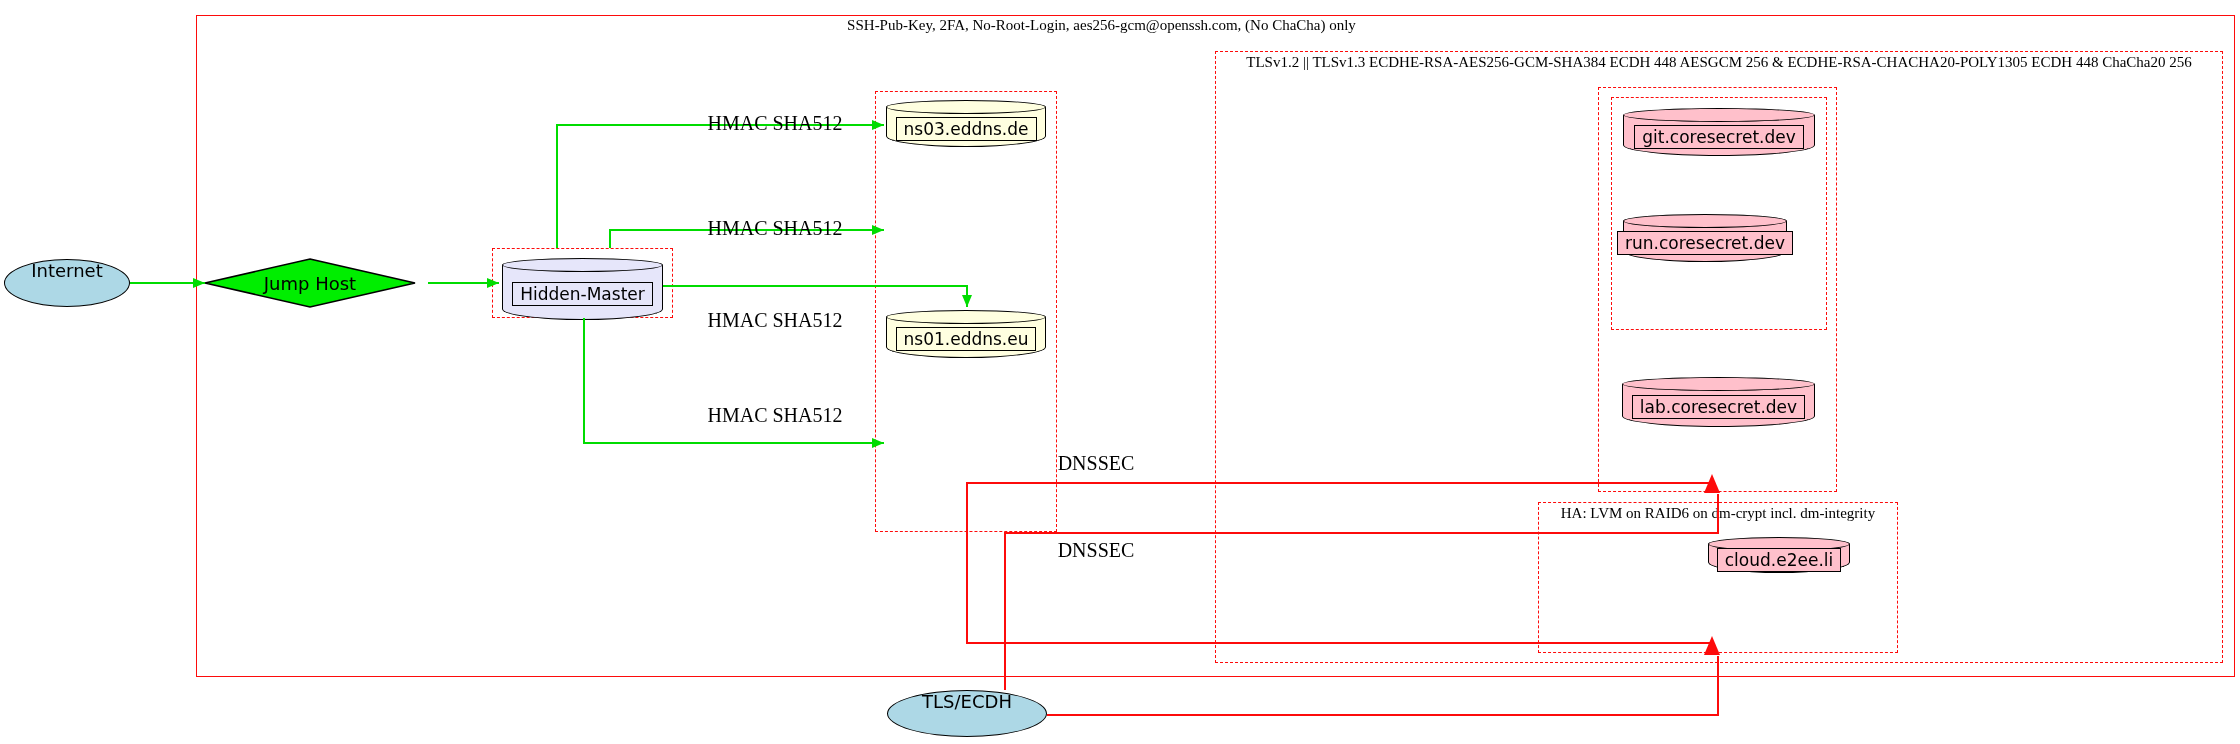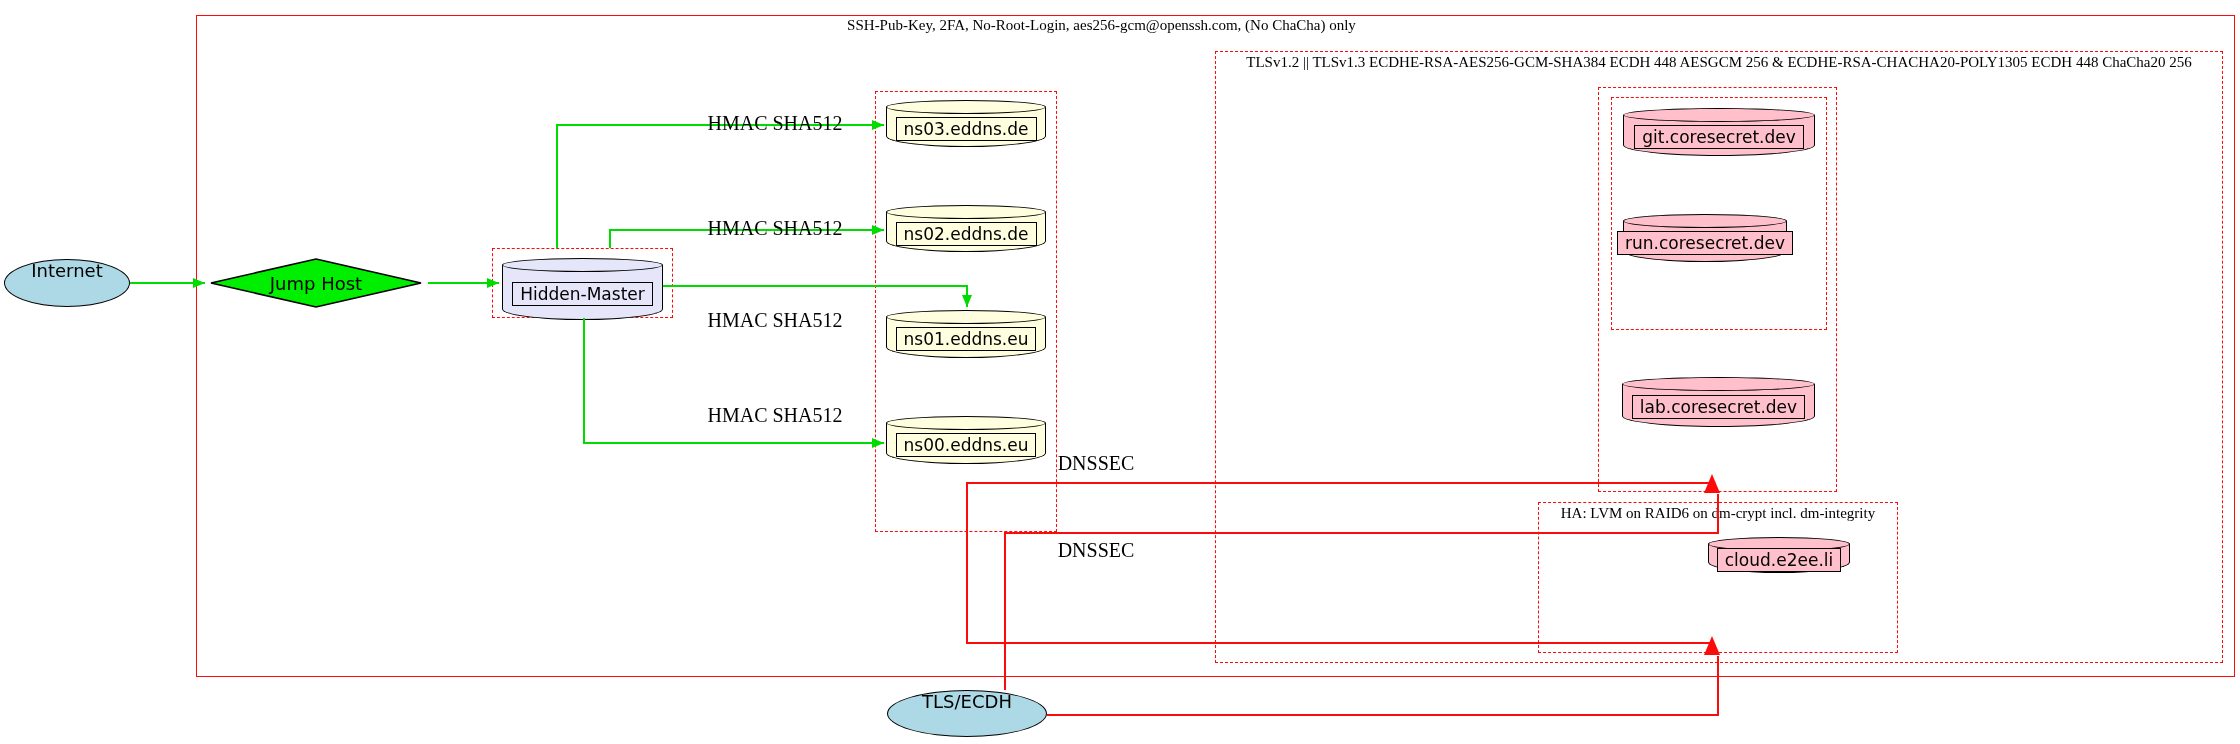--- a/index.html
+++ b/index.html
@@ -92,21 +92,21 @@
   <div class="edgelabel labels-z" style="left:695px;top:217px;width:160px;">HMAC SHA512</div>
   <div class="edgelabel labels-z" style="left:695px;top:309px;width:160px;">HMAC SHA512</div>
   <div class="edgelabel labels-z" style="left:695px;top:404px;width:160px;">HMAC SHA512</div>
   <div class="edgelabel labels-z" style="left:1036px;top:452px;width:120px;">DNSSEC</div>
   <div class="edgelabel labels-z" style="left:1036px;top:539px;width:120px;">DNSSEC</div>
 
   <div class="ell" style="left:4px;top:259px;width:126px;height:48px;background:var(--c-lightblue);">
     <span>Internet</span>
   </div>
 
-  <div class="diamond" style="left:209px;top:258px;width:214px;height:50px;">
+  <div class="diamond" style="left:203px;top:258px;width:214px;height:50px;">
     <svg viewBox="0 0 214 50" preserveAspectRatio="none">
       <polygon points="107,1 212,25 107,49 2,25" style="fill:var(--c-node_green);stroke:#000;stroke-width:1.6;"></polygon>
     </svg>
     <span class="dlabel">Jump Host</span>
   </div>
 
   <div class="cyl" style="left:502px;top:258px;width:161px;height:62px;--f:var(--c-lavender);">
     <div class="body"></div>
     <div class="lid"></div>
     <div class="lblwrap">
@@ -115,43 +115,29 @@
   </div>
 
   <div class="cyl" style="left:886px;top:100px;width:160px;height:47px;--f:var(--c-lightyellow);">
     <div class="body"></div>
     <div class="lid"></div>
     <div class="lblwrap">
         <span class="lblbox">ns03.eddns.de</span>
       </div>
   </div>
 
-  <div class="cyl" style="left:886px;top:205px;width:160px;height:47px;--f:var(--c-lightyellow);">
-    <div class="body"></div>
-    <div class="lid"></div>
-    <div class="lblwrap">
-        <span class="lblbox">ns02.eddns.de</span>
-      </div>
-  </div>
 
   <div class="cyl" style="left:886px;top:310px;width:160px;height:48px;--f:var(--c-lightyellow);">
     <div class="body"></div>
     <div class="lid"></div>
     <div class="lblwrap">
         <span class="lblbox">ns01.eddns.eu</span>
       </div>
   </div>
 
-  <div class="cyl" style="left:886px;top:416px;width:160px;height:48px;--f:var(--c-lightyellow);">
-    <div class="body"></div>
-    <div class="lid"></div>
-    <div class="lblwrap">
-        <span class="lblbox">ns00.eddns.eu</span>
-      </div>
-  </div>
 
   <div class="cyl" style="left:1623px;top:108px;width:192px;height:48px;--f:var(--c-pink);">
     <div class="body"></div>
     <div class="lid"></div>
     <div class="lblwrap">
         <span class="lblbox">git.coresecret.dev</span>
       </div>
   </div>
 
   <div class="cyl" style="left:1623px;top:214px;width:164px;height:48px;--f:var(--c-pink);">

